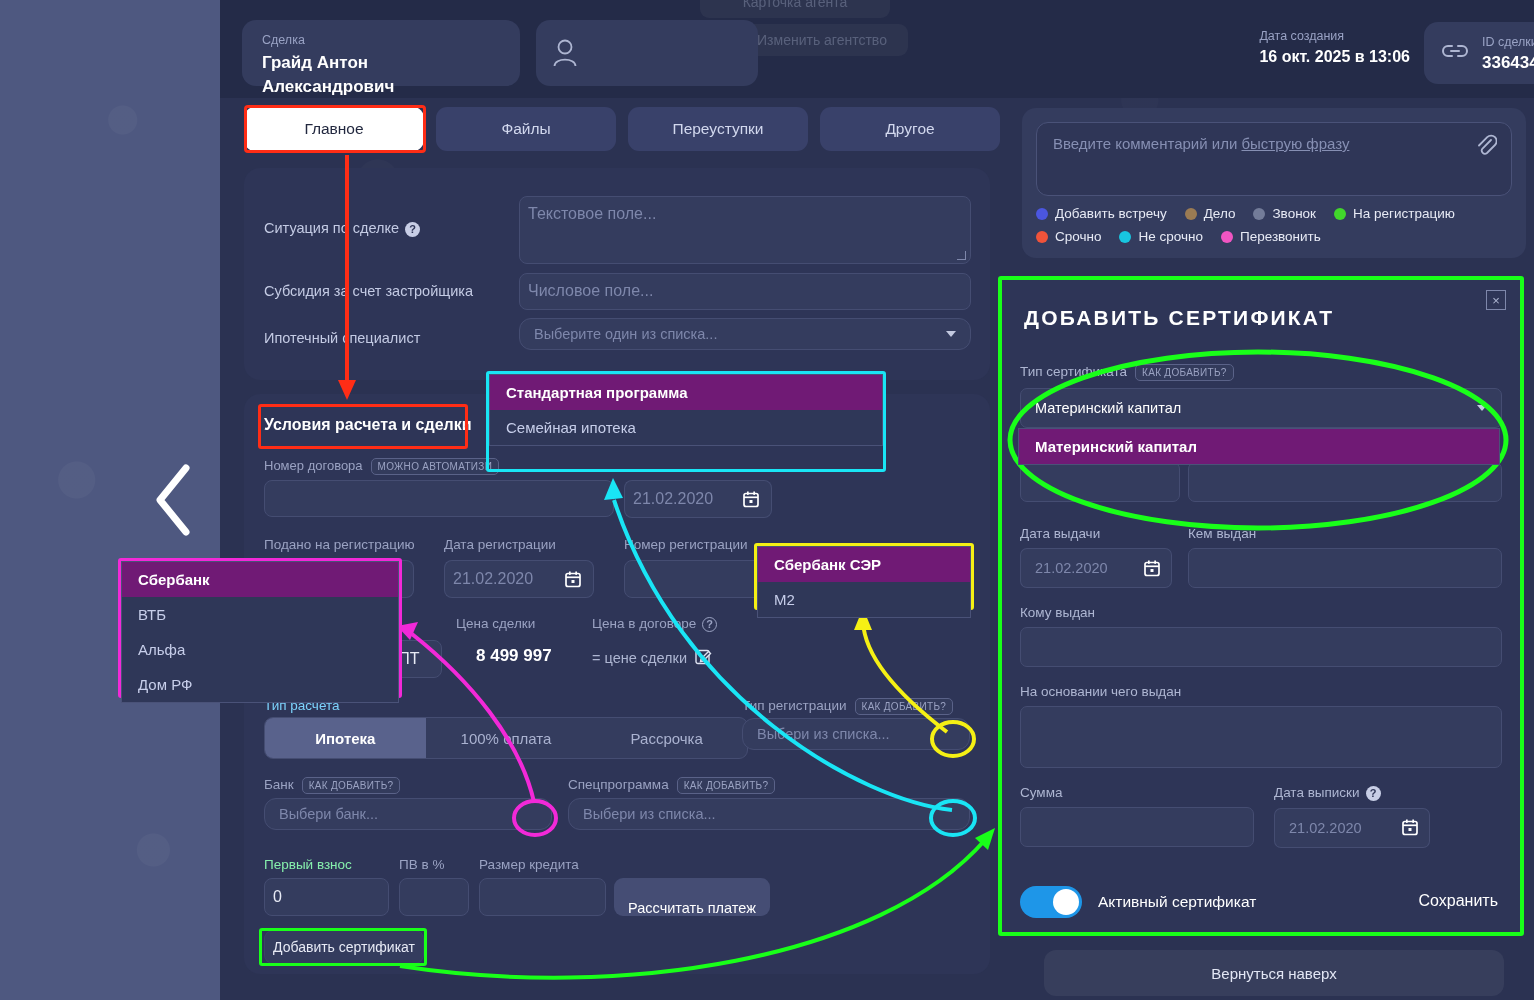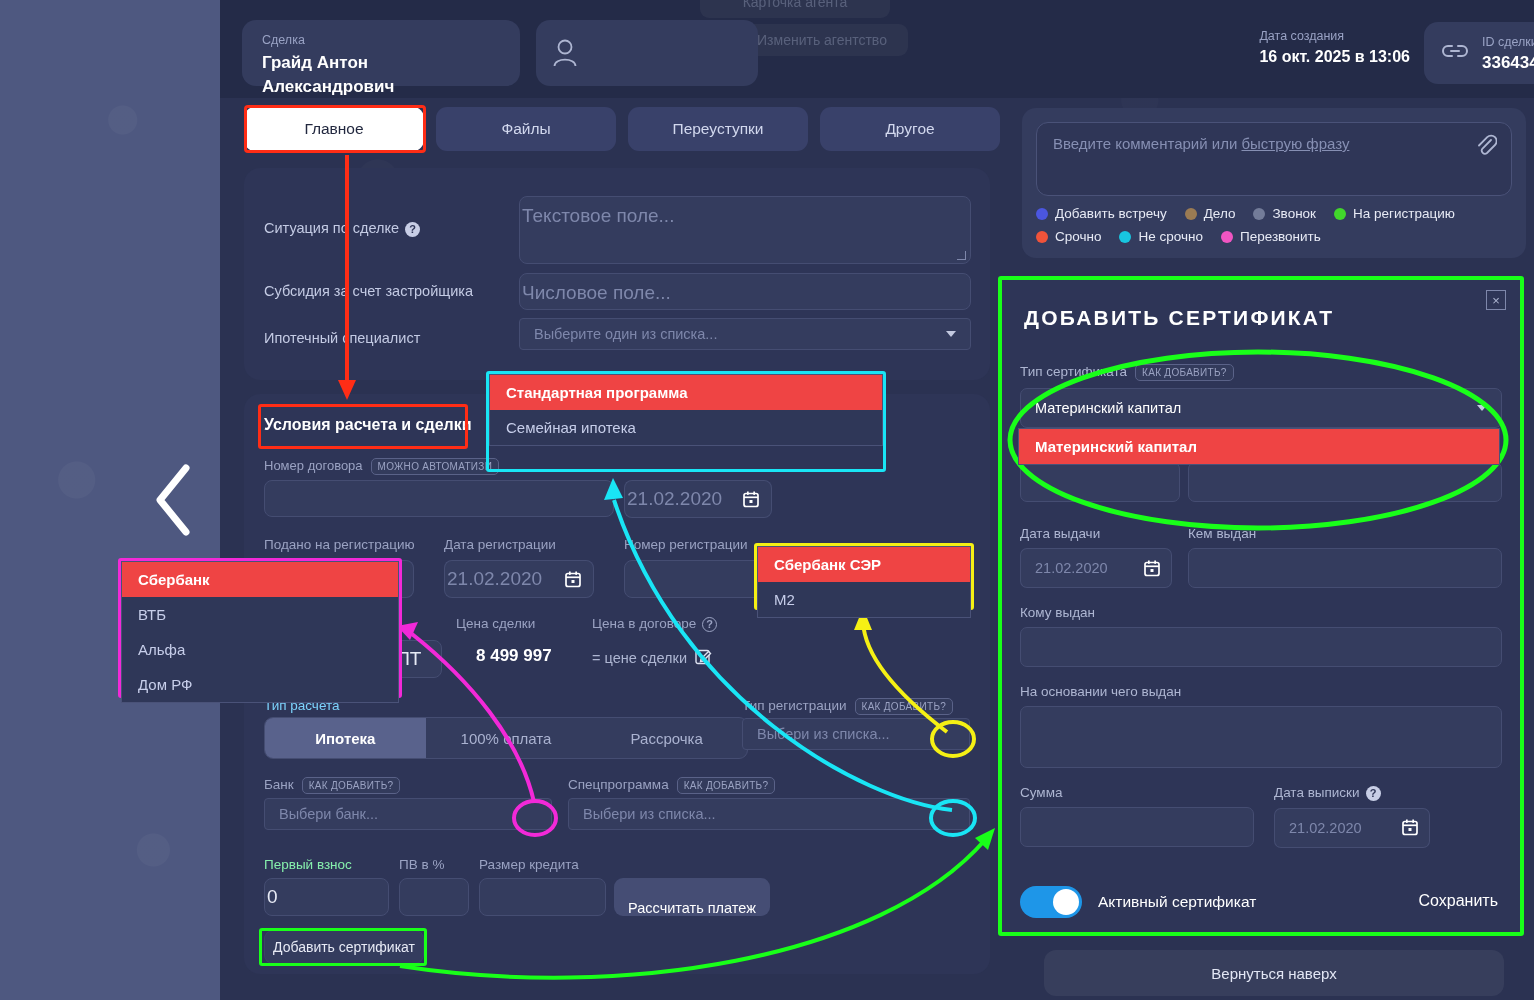--- a/index.html
+++ b/index.html
@@ -99,21 +99,21 @@
   }
   
   .panel {
     position:absolute; background:#2e3557; border-radius:16px;
   }
   #panel-top { left:244px; top:168px; width:746px; height:212px; }
   #panel-calc { left:244px; top:394px; width:746px; height:580px; }
   .flabel { font-size:14.5px; color:#c4cbe4; }
   .input-dark {
     background:#343c5e; border:1px solid #454d72; border-radius:8px;
-    color:#e7eaf5; font-size:19px; padding:8px 2px;
+    color:#e7eaf5; font-size:16px; padding:8px 8px;
   }
   .ph { color:#7e87ab; }
   .textarea-dark { position:relative; }
   .textarea-dark .grip {
     position:absolute; right:4px; bottom:3px; width:9px; height:9px;
     border-right:1.5px solid #7e87ab; border-bottom:1.5px solid #7e87ab;
     transform: skewX(-0deg);
   }
   .qmark {
     display:inline-flex; width:15px; height:15px; border-radius:50%;
@@ -139,21 +139,21 @@
     display:flex;align-items:center;justify-content:center;
   }
   .seg {
     display:flex; background:#343c5e; border:1px solid #454d72;
     border-radius:9px; overflow:hidden; height:42px; width:484px;
   }
   .seg div { flex:1; display:flex;align-items:center;justify-content:center;
              font-size:15px; color:#aab2d0; }
   .seg div.on { background:#59628c; color:#fff; font-weight:bold; }
   .select-dark {
-    background:#343c5e; border:1px solid #454d72; border-radius:4px;
+    background:#343c5e; border:1px solid #454d72; border-radius:12px;
     height:32px; display:flex; align-items:center; padding:12px 14px;
     color:#7e87ab; font-size:14.5px; justify-content:space-between;
   }
   .btn-grey {
     background:#454d74; border-radius:9px; color:#fff; font-size:14.5px;
     display:flex;align-items:flex-end;justify-content:center;
   }
   .btn-outline {
     background:#343c5e; border:1px solid #50588040; border-radius:9px;
     color:#e7eaf5; font-size:14px;
@@ -192,21 +192,21 @@
     background:#343c5e; border:1px solid #454d72; border-radius:7px;
     height:40px; color:#e7eaf5; font-size:14.5px;
     display:flex;align-items:center;padding:0 14px;
   }
   .cinput.ta { height:62px; align-items:flex-start; padding-top:10px; position:relative;}
   .ddlist {
     position:absolute; background:#2f3758; border:1px solid #4a5278;
     z-index:30;
   }
   .ddopt { font-size:15px; color:#c7ceea; padding:9px 16px; }
-  .ddopt.sel { background:#ef4444; color:#fff; font-weight:bold; }
+  .ddopt.sel { background:#701a75; color:#fff; font-weight:bold; }
   .toggle {
     width:62px;height:32px;border-radius:16px;background:#1e96e8;position:relative;
   }
   .toggle .knob{position:absolute;right:3px;top:3px;width:26px;height:26px;border-radius:50%;background:#fff;}
   
   .ov { position:absolute; pointer-events:none; }
   .box-hl { border-width:3px; border-style:solid; border-radius:3px; }
   svg.anno { position:absolute; left:0; top:0; width:1534px; height:1000px; pointer-events:none; }
   #back-chevron {
     position:absolute; left:150px; top:460px; width:46px;height:80px;

